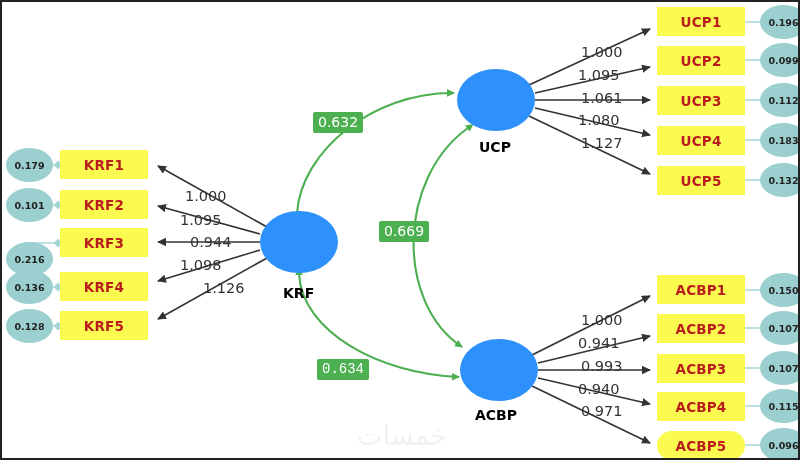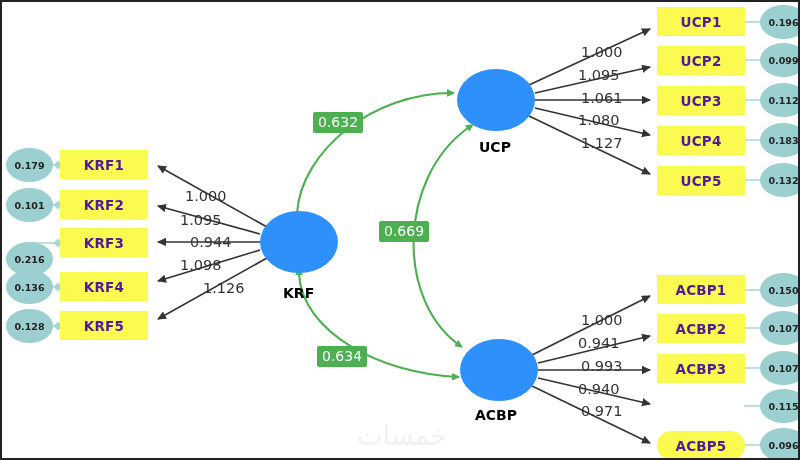--- a/index.html
+++ b/index.html
@@ -18,21 +18,21 @@
   #svg-layer{position:absolute;left:0;top:0;width:800px;height:460px;}
   .node{position:absolute;box-sizing:border-box;}
 
   
   .ind-box{
     background:#FAFA50;
     border:1px solid #FAFA50;
     height:29px;
     width:88px;
     display:flex;align-items:center;justify-content:center;
-    font-size:13.5px;font-weight:bold;color:#4c1d95;
+    font-size:13.5px;font-weight:bold;color:#b91c1c;
     letter-spacing:.2px;
   }
   
   .err-ell{
     background:#9CCFCF;
     border-radius:50%;
     width:47px;height:34px;
     display:flex;align-items:center;justify-content:center;
     font-size:9.5px;font-weight:bold;color:#222222;
   }
@@ -185,20 +185,21 @@
 
   <div class="load" style="left:579px;top:42px;">1.000</div>
   <div class="load" style="left:576px;top:65px;">1.095</div>
   <div class="load" style="left:579px;top:88px;">1.061</div>
   <div class="load" style="left:576px;top:110px;">1.080</div>
   <div class="load" style="left:579px;top:133px;">1.127</div>
 
   <div class="node ind-box" style="left:655px;top:273px;">ACBP1</div>
   <div class="node ind-box" style="left:655px;top:312px;">ACBP2</div>
   <div class="node ind-box" style="left:655px;top:352px;">ACBP3</div>
+  <div class="node ind-box" style="left:655px;top:390px;">ACBP4</div>
   <div class="node ind-box" style="left:655px;top:429px;border-radius:14px;">ACBP5</div>
 
   <div class="node err-ell" style="left:758px;top:271px;">0.150</div>
   <div class="node err-ell" style="left:758px;top:309px;">0.107</div>
   <div class="node err-ell" style="left:758px;top:349px;">0.107</div>
   <div class="node err-ell" style="left:758px;top:387px;">0.115</div>
   <div class="node err-ell" style="left:758px;top:426px;">0.096</div>
 
   <div class="load" style="left:579px;top:310px;">1.000</div>
   <div class="load" style="left:576px;top:333px;">0.941</div>
@@ -210,17 +211,17 @@
   <div class="latent-label" style="left:281px;top:283px;">KRF</div>
 
   <div class="node latent" style="left:455px;top:67px;"></div>
   <div class="latent-label" style="left:477px;top:137px;">UCP</div>
 
   <div class="node latent" style="left:458px;top:337px;"></div>
   <div class="latent-label" style="left:473px;top:405px;">ACBP</div>
 
   <div class="cov" style="left:311px;top:110px;">0.632</div>
   <div class="cov" style="left:377px;top:219px;">0.669</div>
-  <div class="cov" style="left:315px;top:344px;">0.634</div>
+  <div class="cov" style="left:315px;top:357px;font-family:Liberation Mono, monospace;">0.634</div>
 
   <div class="watermark">خمسات</div>
 
 </div>
 
 </body></html>

